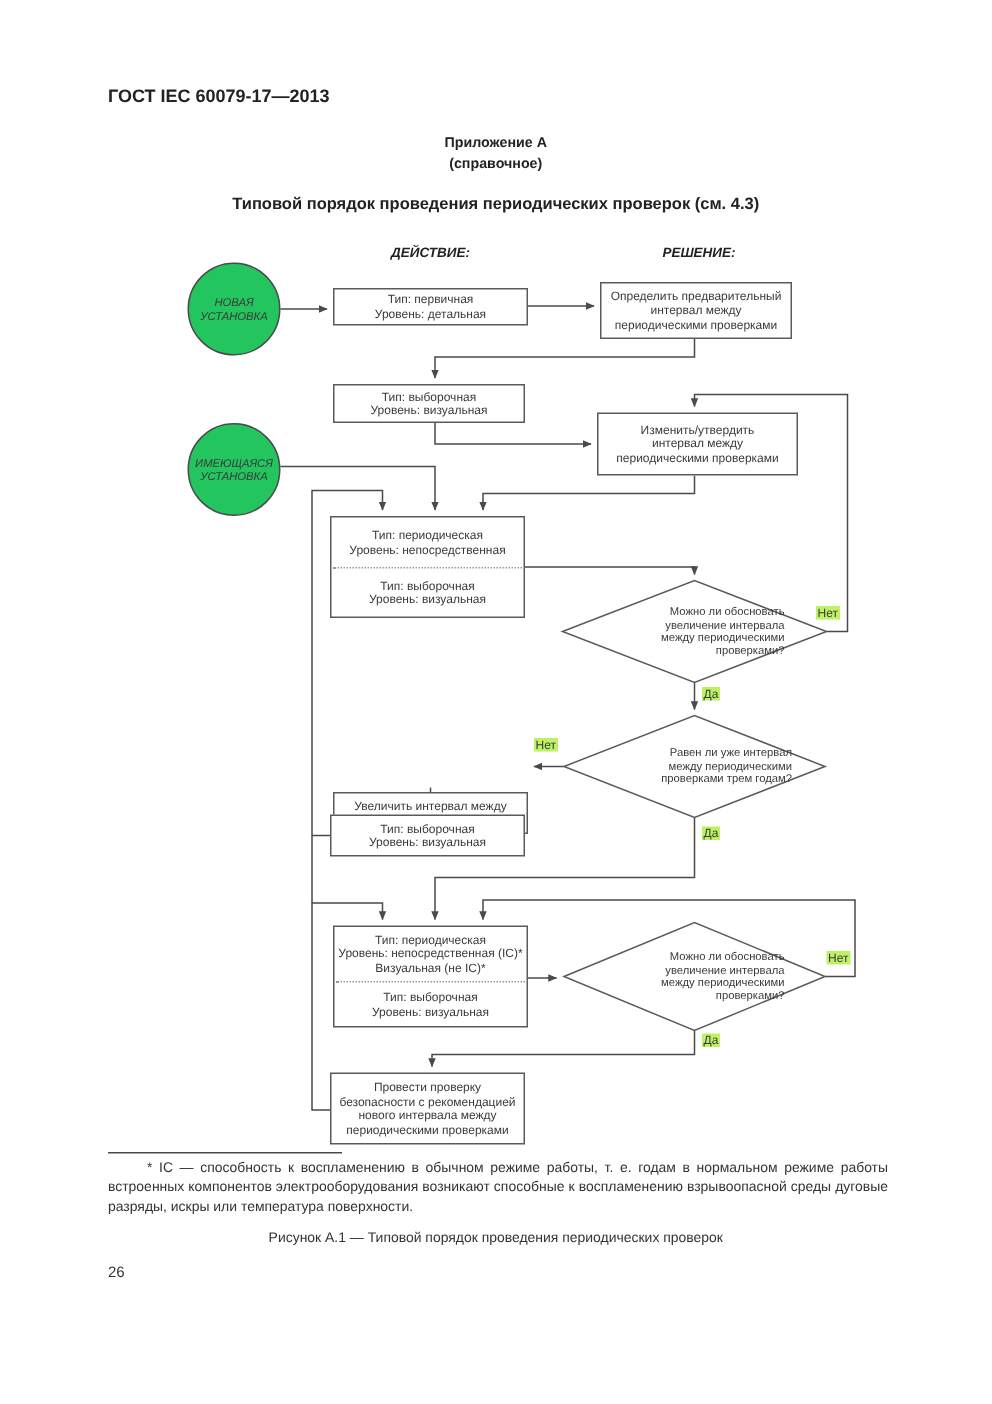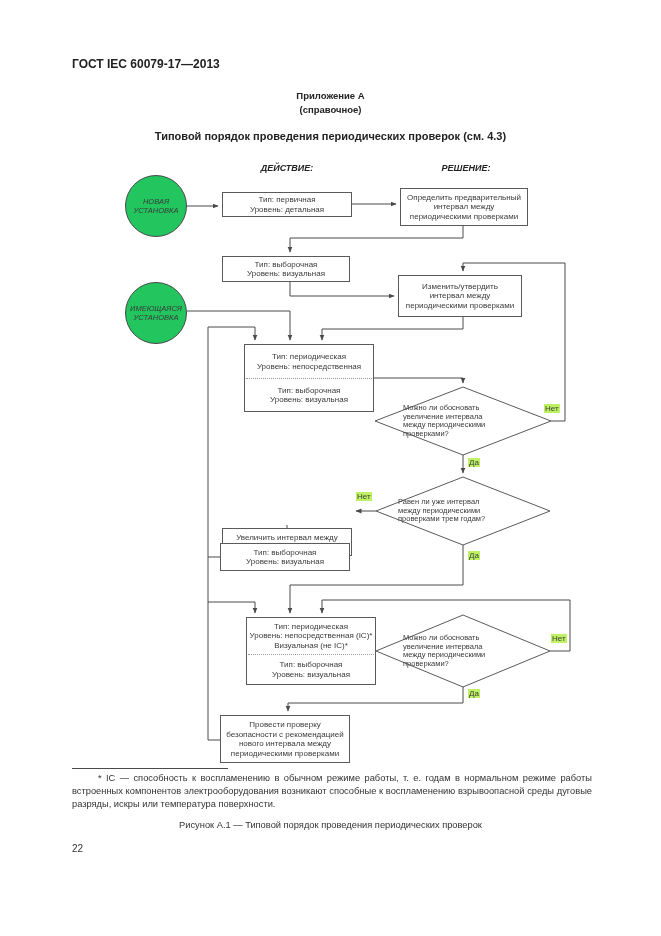--- a/index.html
+++ b/index.html
@@ -7,27 +7,27 @@
         font-family:"Liberation Sans",sans-serif;color:#333;border-radius:15px;}
   .abs{position:absolute;}
   .doc-code{font-size:12px;font-weight:bold;color:#222;}
   .center-line{left:0;right:0;text-align:center;}
   .h-bold{font-weight:bold;color:#222;}
   .col-head{font-size:9px;font-weight:bold;font-style:italic;color:#222;text-align:center;width:100px;}
   svg.flow{position:absolute;left:0;top:0;z-index:1;}
   .box{position:absolute;z-index:2;border:1px solid #5a5a5a;background:#fff;color:#3a3a3a;
        font-size:8px;line-height:9.5px;text-align:center;display:flex;flex-direction:column;
        justify-content:center;box-sizing:border-box;padding:2px 2px;}
-  .combined{justify-content:flex-start;padding:0;margin-left:24px;}
+  .combined{justify-content:flex-start;padding:0;}
   .combined .sect{display:flex;flex-direction:column;justify-content:center;box-sizing:border-box;}
   .combined .divider{border-top:1px dotted #9a9a9a;height:0;margin:0 1px;}
   .circle{position:absolute;z-index:2;border:1px solid #4a4a4a;border-radius:50%;background:#22c55e;
           display:flex;align-items:center;justify-content:center;text-align:center;
           font-style:italic;font-size:7.5px;line-height:9px;color:#3a3a3a;box-sizing:border-box;}
-  .dtext{position:absolute;z-index:2;text-align:left;font-size:7.5px;line-height:8.5px;color:#3a3a3a;}
+  .dtext{position:absolute;z-index:2;text-align:right;font-size:7.5px;line-height:8.5px;color:#3a3a3a;}
   .blabel{position:absolute;z-index:2;font-size:8px;color:#3a3a3a;background:#bef264;padding:0 1px;}
   .footnote-rule{position:absolute;width:156px;border-top:1px solid #4a4a4a;}
   .footnote{position:absolute;font-size:9.3px;line-height:13px;text-align:justify;
             text-indent:26px;color:#333;}
   .caption{position:absolute;left:0;right:0;text-align:center;font-size:9.3px;color:#333;}
   .pagenum{position:absolute;font-size:10px;color:#333;}
 </style>
 </head>
 <body>
 
@@ -73,21 +73,21 @@
       <polygon points="376,651 463,615 550,651 463,687"></polygon>
     </g>
   </svg>
 
   <div class="circle" style="left:125px;top:175px;width:62px;height:62px;">НОВАЯ<br>УСТАНОВКА</div>
   <div class="circle" style="left:125px;top:282px;width:62px;height:62px;">ИМЕЮЩАЯСЯ<br>УСТАНОВКА</div>
 
   <div class="box" style="left:222px;top:192px;width:130px;height:25px;">Тип: первичная<br>Уровень: детальная</div>
   <div class="box" style="left:400px;top:188px;width:128px;height:38px;">Определить предварительный<br>интервал между<br>периодическими проверками</div>
   <div class="box" style="left:222px;top:256px;width:128px;height:26px;">Тип: выборочная<br>Уровень: визуальная</div>
-  <div class="box" style="left:398px;top:275px;width:124px;height:42px;">Изменить/утвердить<br>интервал между<br>периодическими проверками</div>
+  <div class="box" style="left:398px;top:275px;width:134px;height:42px;">Изменить/утвердить<br>интервал между<br>периодическими проверками</div>
 
   <div class="box combined" style="left:220px;top:344px;width:130px;height:68px;">
     <div class="sect" style="height:33px;">Тип: периодическая<br>Уровень: непосредственная</div>
     <div class="divider"></div>
     <div class="sect" style="flex:1;">Тип: выборочная<br>Уровень: визуальная</div>
   </div>
 
   <div class="box" style="left:222px;top:497px;width:130px;height:28px;margin-top:31px;">Увеличить интервал между<br>периодическими проверками</div>
   <div class="box" style="left:220px;top:543px;width:130px;height:28px;">Тип: выборочная<br>Уровень: визуальная</div>
 
@@ -106,15 +106,15 @@
   <span class="blabel" style="left:468px;top:458px;">Да</span>
   <span class="blabel" style="left:544px;top:404px;">Нет</span>
   <span class="blabel" style="left:356px;top:492px;">Нет</span>
   <span class="blabel" style="left:468px;top:551px;">Да</span>
   <span class="blabel" style="left:551px;top:634px;">Нет</span>
   <span class="blabel" style="left:468px;top:689px;">Да</span>
 
   <div class="footnote-rule" style="left:72px;top:768px;"></div>
   <div class="footnote" style="left:72px;top:772px;width:520px;">* IC — способность к воспламенению в обычном режиме работы, т. е. годам в нормальном режиме работы встроенных компонентов электрооборудования возникают способные к воспламенению взрывоопасной среды дуговые разряды, искры или температура поверхности.</div>
   <div class="caption" style="top:820px;">Рисунок А.1 — Типовой порядок проведения периодических проверок</div>
-  <div class="pagenum" style="left:72px;top:843px;">22</div>
+  <div class="pagenum" style="left:72px;top:843px;">26</div>
 
 </div>
 
 </body></html>

